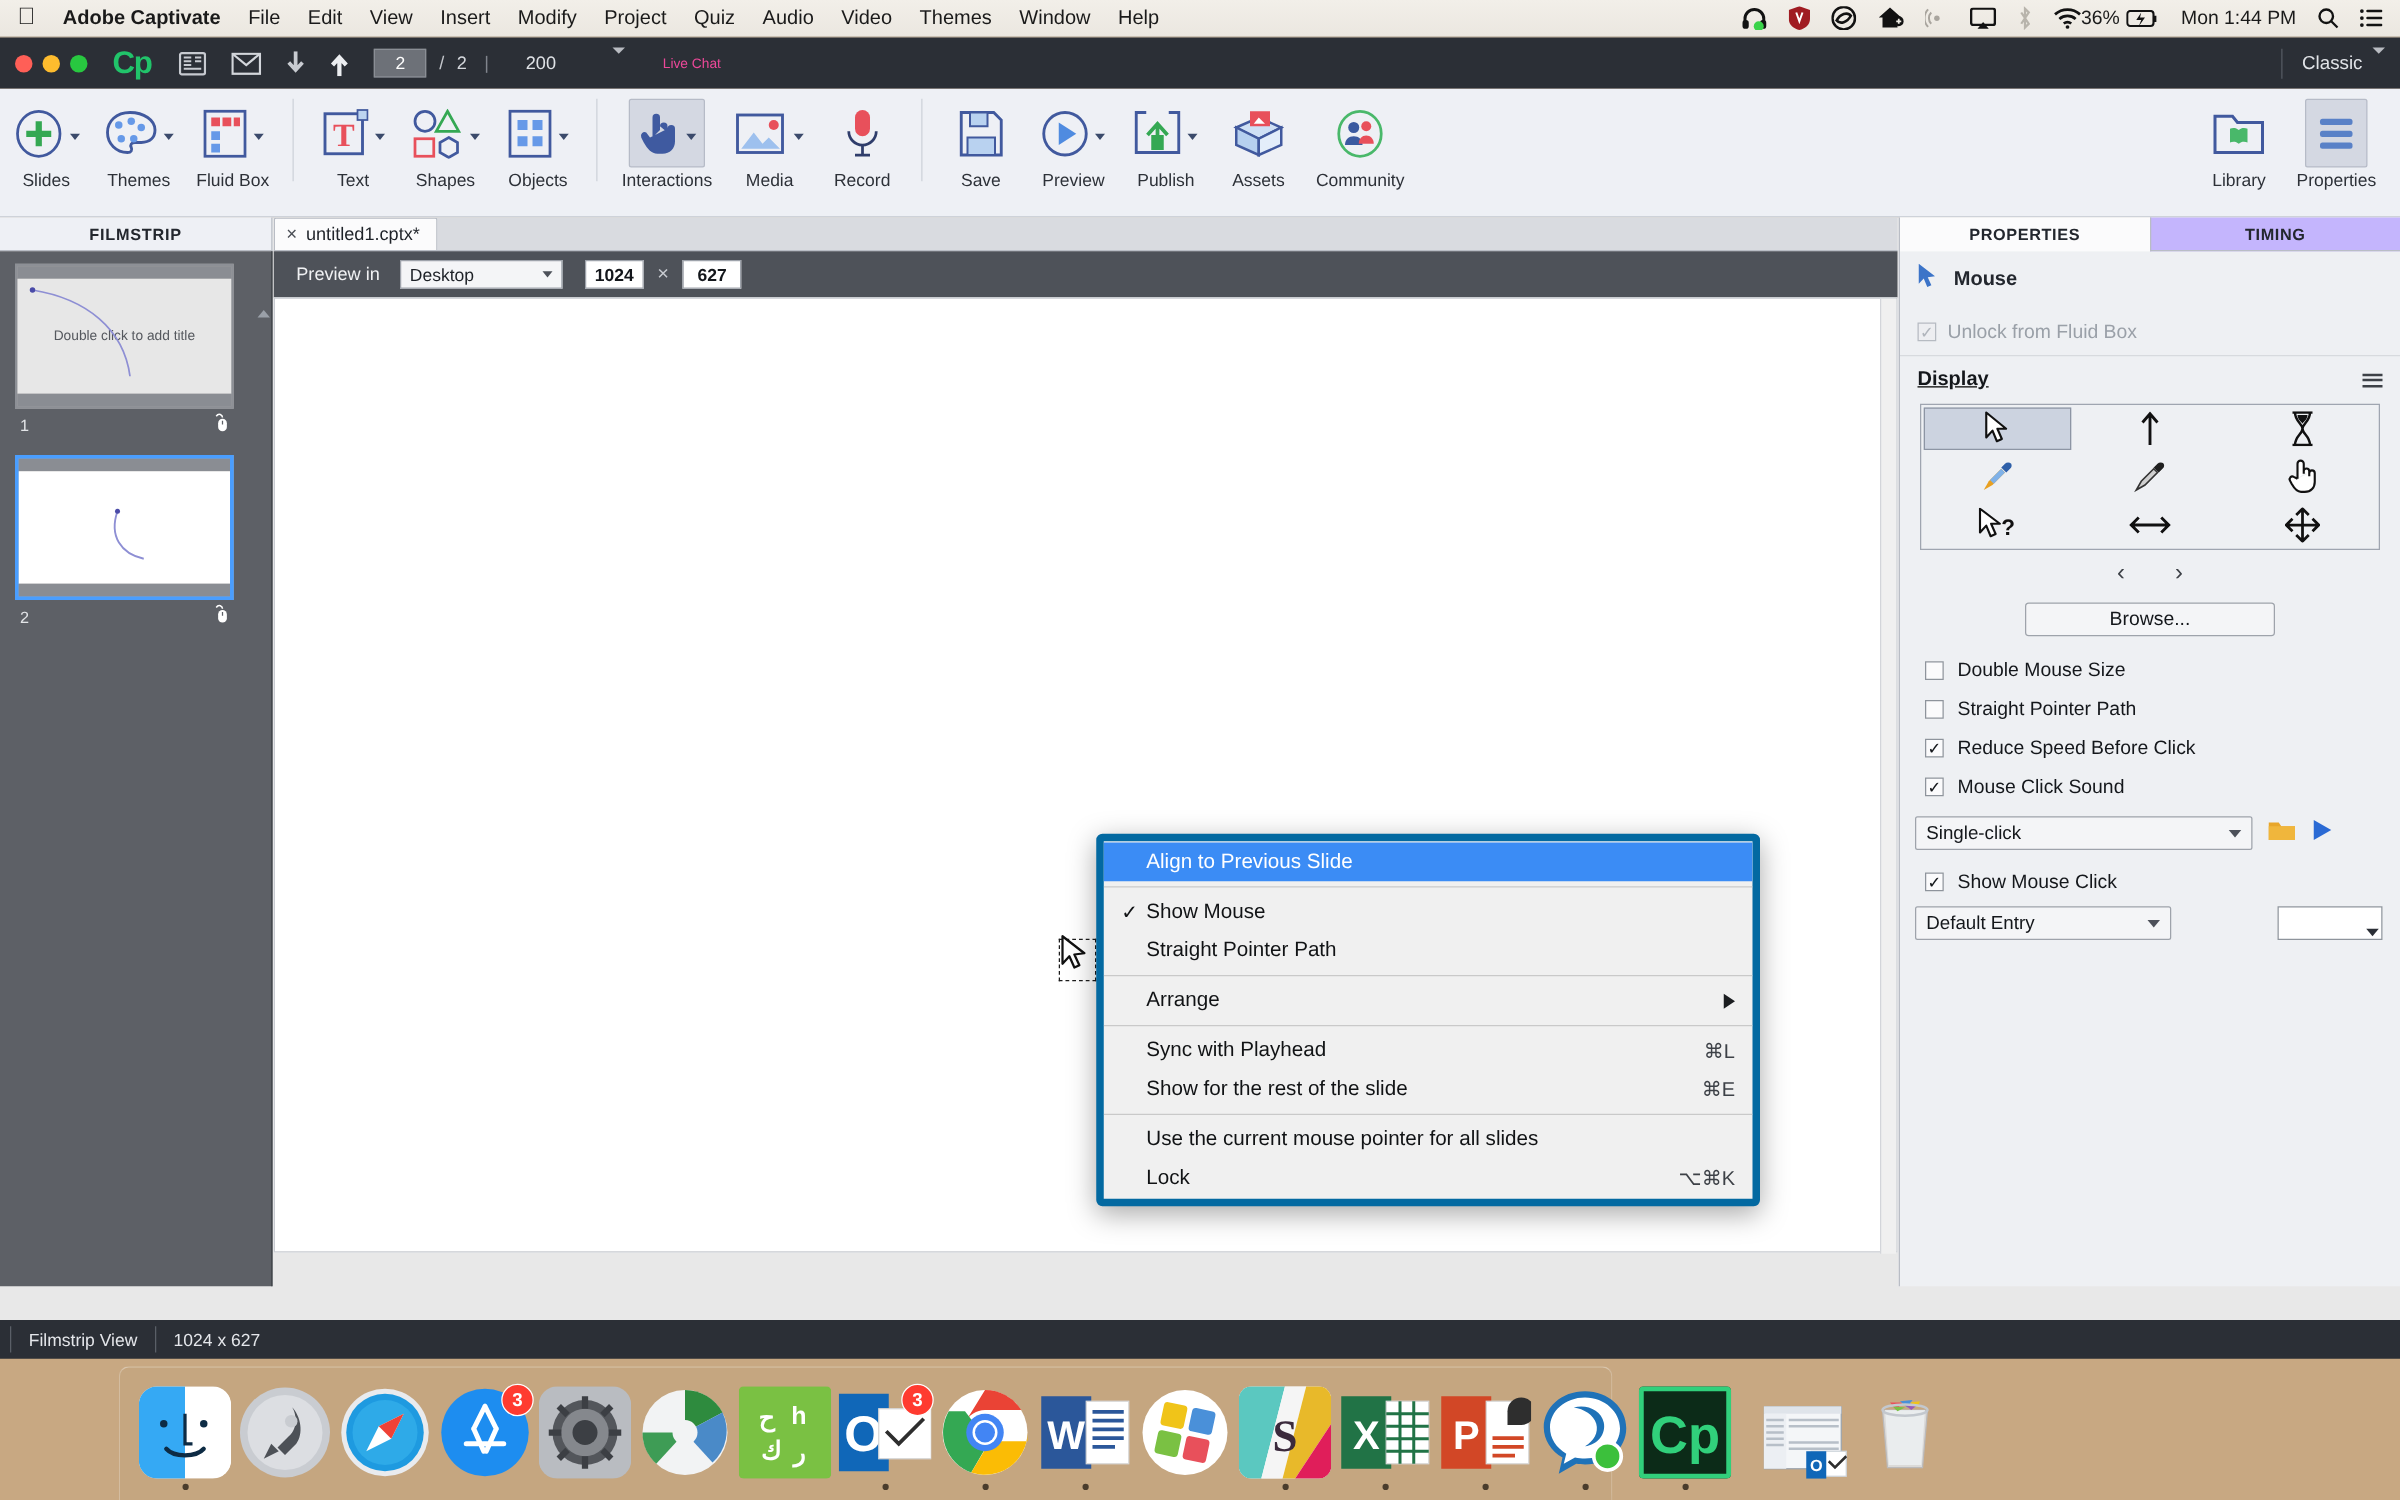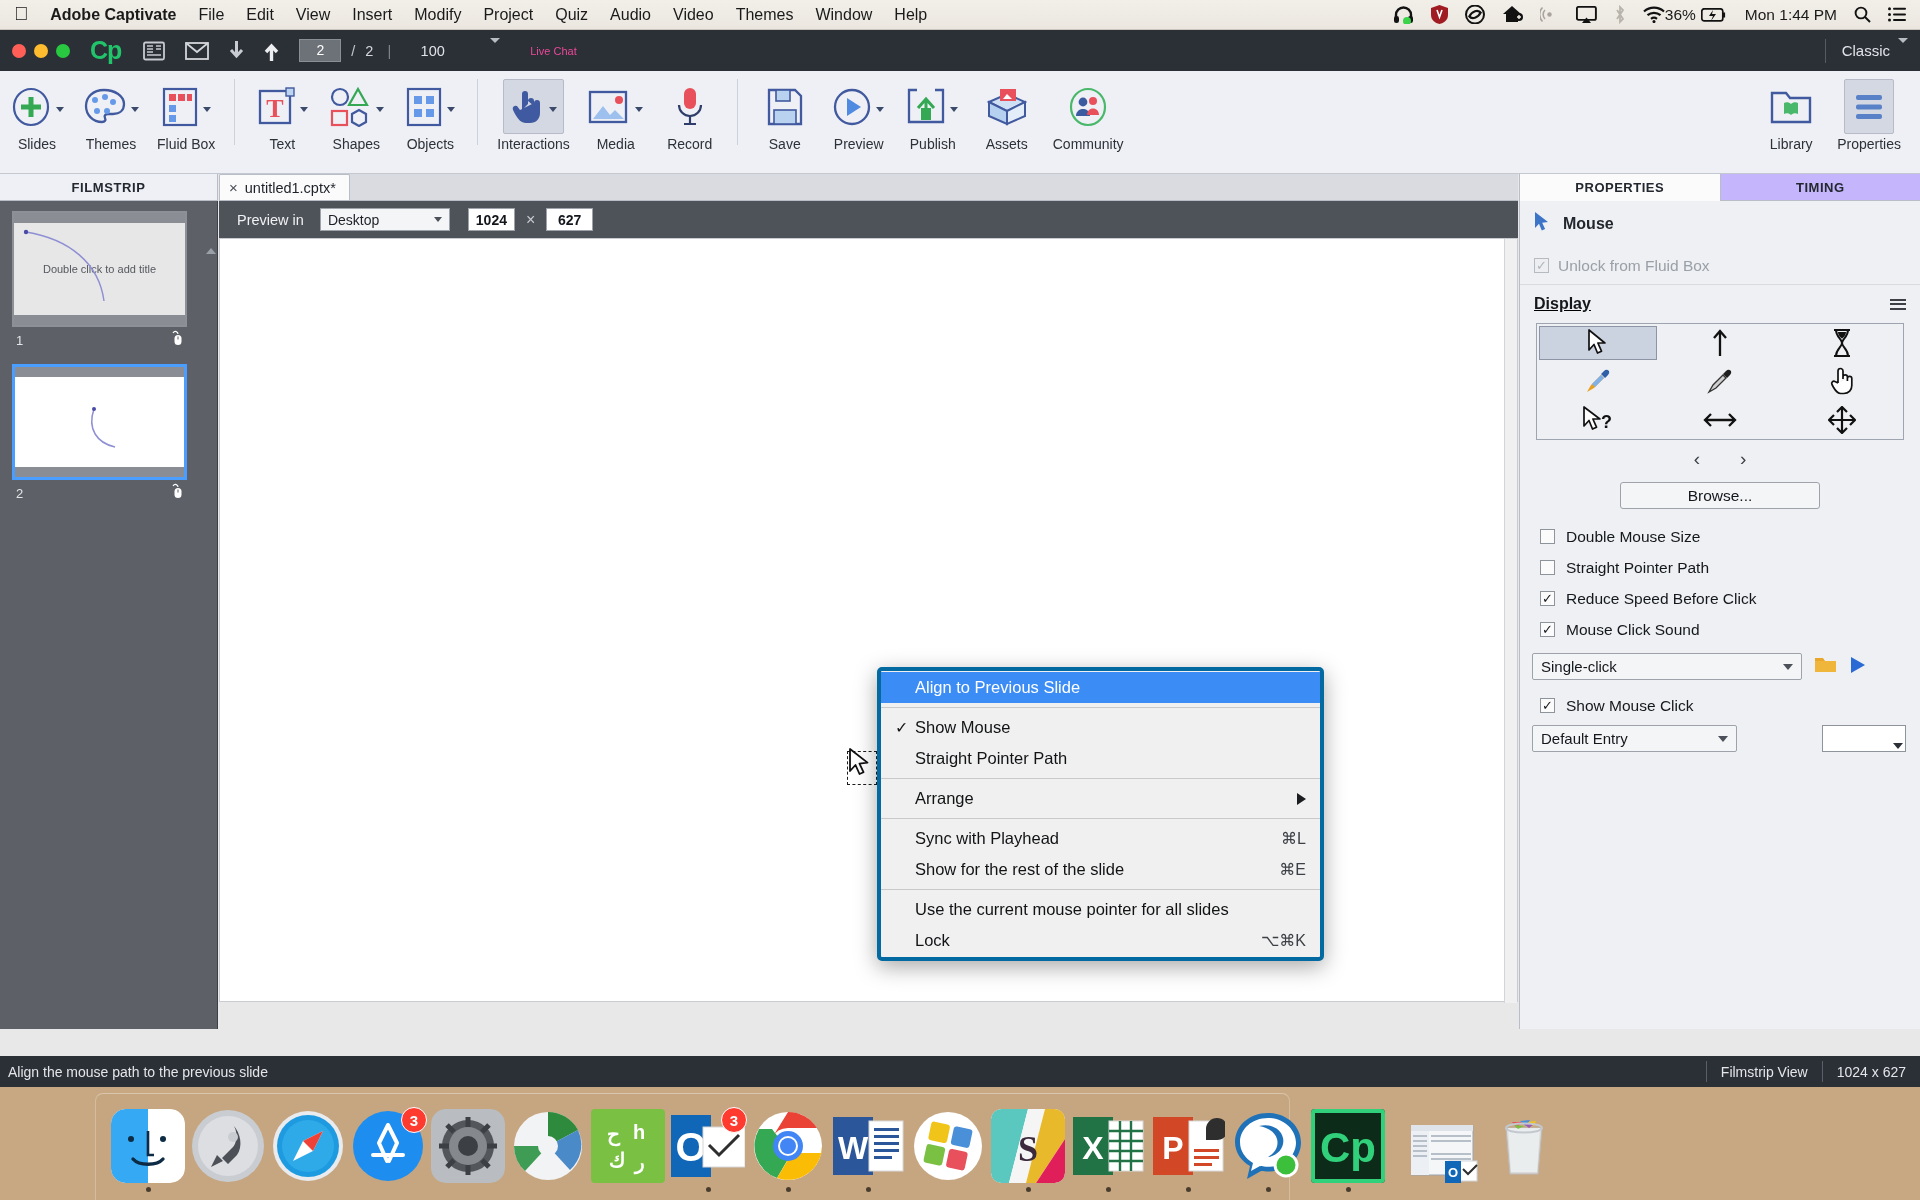--- a/index.html
+++ b/index.html
@@ -119,22 +119,22 @@
   
   #canvas{ position:absolute;left:219px;top:64px;width:1299px;height:764px;background:#ffffff;
      border:1px solid #c8cbd1;}
   #canvas-scroll-v{ position:absolute;right:0;top:0;width:13px;height:764px;background:#f0f0f0;border-left:1px solid #d3d5da;}
 
   
   #pathlayer{ position:absolute;left:0;top:0;width:1299px;height:764px;pointer-events:none;}
 
   
   #ctxmenu{
-    position:absolute;left:877px;top:493px;width:447px;
-    background:#f0f0f0;border:4px solid #0369a1;border-radius:5px;
+    position:absolute;left:877px;top:493px;width:531px;
+    background:#f0f0f0;border:6px solid #0369a1;border-radius:5px;
     box-shadow:0 6px 22px rgba(0,0,0,.34); font-size:16.5px;color:#111315;
     padding:1px 0; overflow:hidden;
   }
   .cm-item{ height:31px;display:flex;align-items:center;padding:0 14px 0 14px;}
   .cm-item.hl{ background:#3b8cf5; color:#ffffff;}
   .cm-item .chk{ width:20px;display:inline-block;font-size:16px;}
   .cm-item .lbl{ flex:1; }
   .cm-item .key{ color:#3d4147; font-size:16px;}
   .cm-sep{ height:1px;background:#c9c9c9;margin:4px 0;}
   .cm-arrow{ width:0;height:0;border-top:6px solid transparent;border-bottom:6px solid transparent;
@@ -329,21 +329,21 @@
   <span class="tb-ico">
     <svg width="15" height="20" viewBox="0 0 15 20">
         <path d="M7.5 20V6M2 11l5.5-6L13 11" stroke="#eceef1" stroke-width="3.4" fill="none"></path>
       </svg>
   </span>
 
   <span class="pg-field">2</span>
   <span class="sep-slash">/</span>
   <span>2</span>
   <span class="vbar">|</span>
-  <span class="zoomval">100</span>
+  <span class="zoomval">200</span>
   <span style="margin-left:30px"><span class="caret-dn"></span></span>
   <span class="livechat">Live Chat</span>
 
   <span class="right">
     <span class="divider-v"></span>
     <span class="classic">Classic</span>
     <span><span class="caret-dn"></span></span>
   </span>
 </div>
 
@@ -829,21 +829,20 @@
       <span class="swatch-box" style="margin-left:auto">
         <span class="swatch-in" id="clickcolor" style="background: rgb(20, 20, 230);"></span>
         <span class="swatch-car"></span>
       </span>
     </div>
   </div>
 
 </div>
 
 <div id="statusbar">
-  <span style="flex:1">Align the mouse path to the previous slide</span>
   <span class="sb-cell">Filmstrip View</span>
   <span class="sb-cell">1024 x 627</span>
 </div>
 
 <div id="dock">
 
   <div class="dock-slot">
     <div class="dock-ico">
       <svg width="74" height="74" viewBox="0 0 74 74">
           <rect width="74" height="74" rx="14" fill="#ffffff"></rect>

